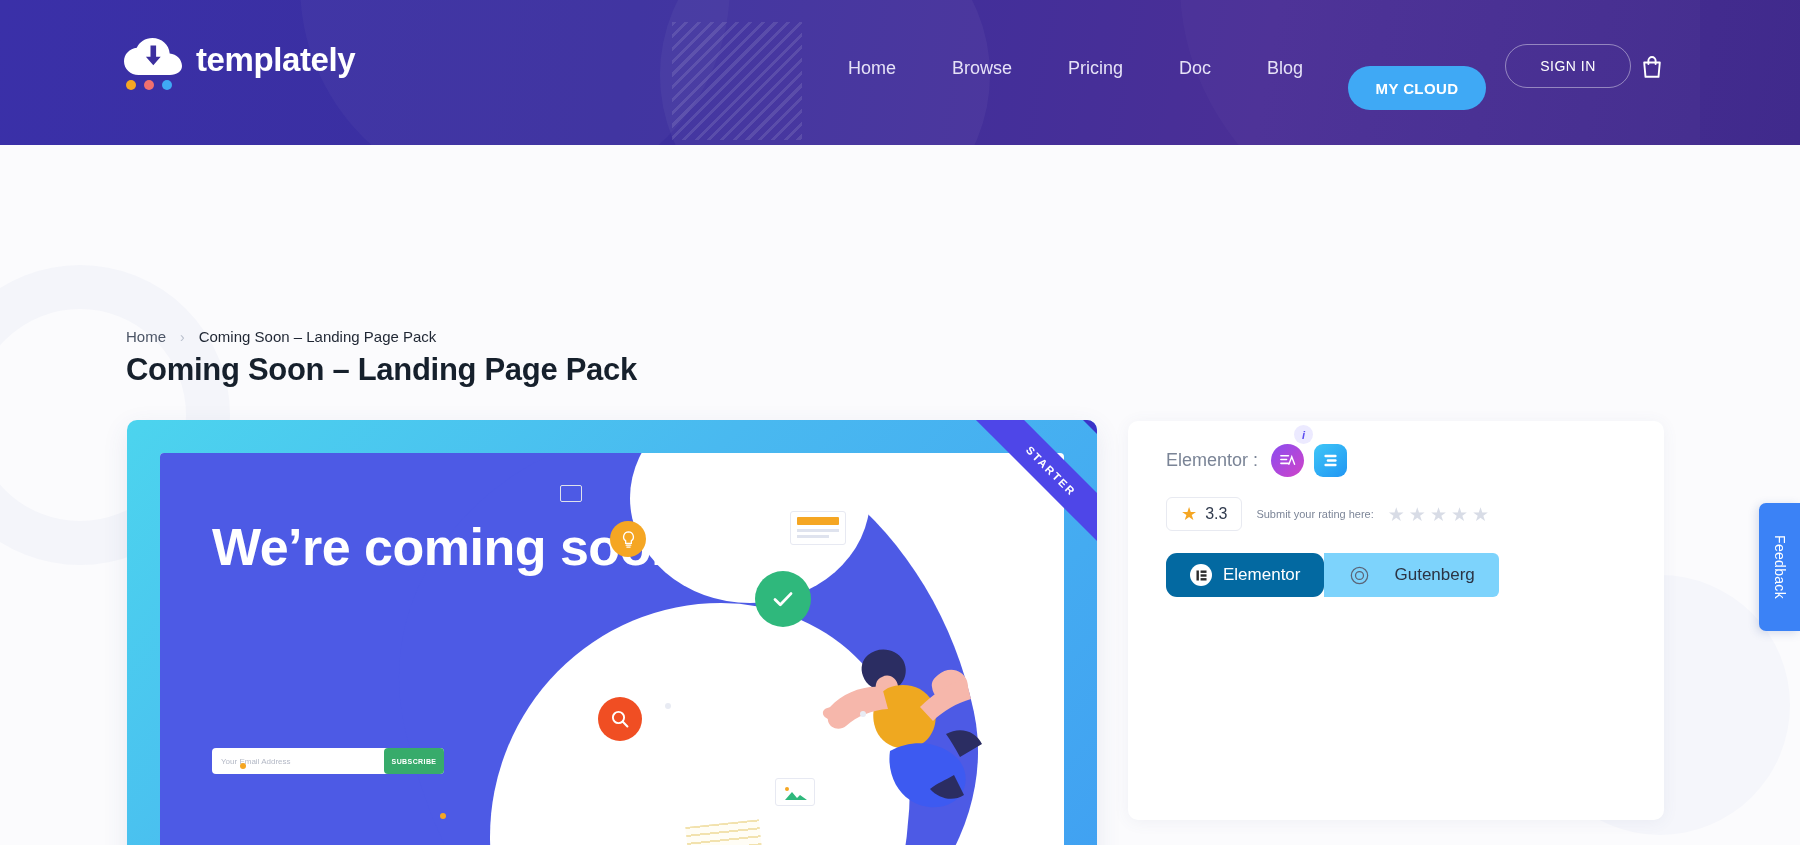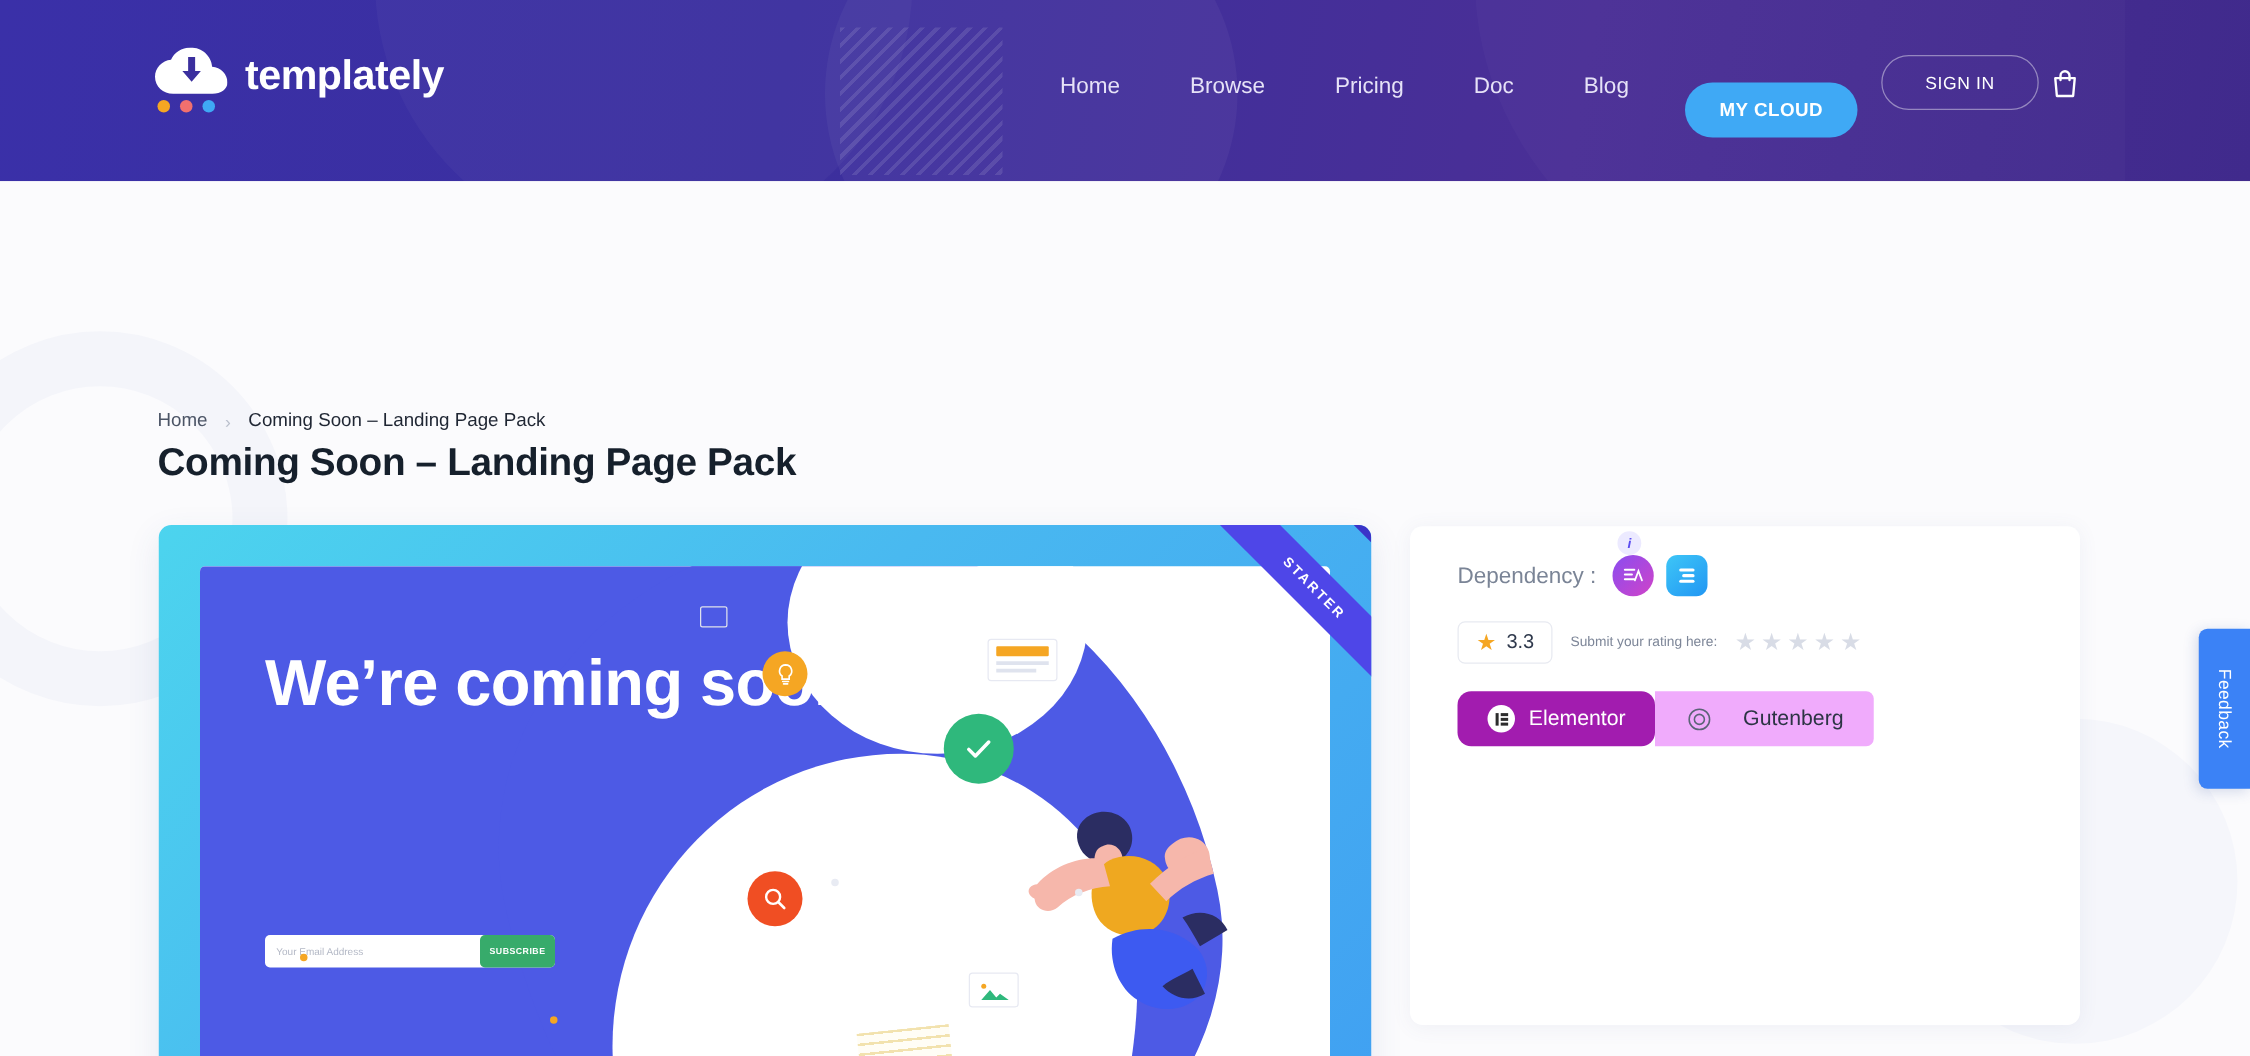--- a/index.html
+++ b/index.html
@@ -279,22 +279,22 @@
   .rate-txt { font-size: 11px; color: #7d8698; }
   .stars { display: flex; gap: 4px; }
   .star-e { color: #d8dce6; font-size: 19px; cursor: pointer; }
 
   .tabs { display: flex; padding: 0 38px; margin-top: 22px; }
   .tab {
     height: 44px; display: flex; align-items: center; gap: 11px;
     padding: 0 24px; font-size: 17px; cursor: pointer;
     border-radius: 6px 0 0 6px;
   }
-  .tab.active { background: #a21caf; color: #ffffff; border-radius: 11px; }
-  .tab.inactive { background: #f0abfc; color: #2c3444; border-radius: 0 6px 6px 0; gap: 24px; }
+  .tab.active { background: #0369a1; color: #ffffff; border-radius: 11px; }
+  .tab.inactive { background: #7dd3fc; color: #2c3444; border-radius: 0 6px 6px 0; gap: 24px; }
   .tab-ico { width: 22px; height: 22px; border-radius: 50%; background:#fff; display:flex; align-items:center; justify-content:center; }
 
   
   .feedback {
     position: absolute; left: 1759px; top: 358px;
     width: 41px; height: 128px;
     background: #3b82f6; border-radius: 7px 0 0 7px;
     color: #fff; font-size: 14px;
     display: flex; align-items: center; justify-content: center;
     cursor: pointer; z-index: 20;
@@ -429,21 +429,21 @@
         <div class="dot-s" style="left:80px;top:310px;width:6px;height:6px;background:#f5a623"></div>
         <div class="dot-s" style="left:280px;top:360px;width:6px;height:6px;background:#f5a623"></div>
       </div>
     </div>
   </div>
 
   <div class="side-card">
 
 
     <div class="meta-row r3">
-      <span class="meta-label">Dependency :</span>
+      <span class="meta-label">Elementor :</span>
       <span class="info-bub">i</span>
       <span class="dep-icons">
         <span class="dep-ico" style="background:linear-gradient(135deg,#8a4df0,#d043c8);display:flex;align-items:center;justify-content:center;">
           <svg width="17" height="17" viewBox="0 0 18 18">
               <path d="M2 4h8M2 8h6M2 12h8" stroke="#fff" stroke-width="1.7" stroke-linecap="round"></path>
               <path d="M12.5 13l3-8 3 8" fill="none" stroke="#fff" stroke-width="1.5" stroke-linecap="round" transform="translate(-2,0)"></path>
             </svg>
         </span>
         <span class="dep-ico sq" style="background:linear-gradient(140deg,#3ec6f7,#2196f3);display:flex;align-items:center;justify-content:center;">
           <svg width="17" height="17" viewBox="0 0 18 18">

